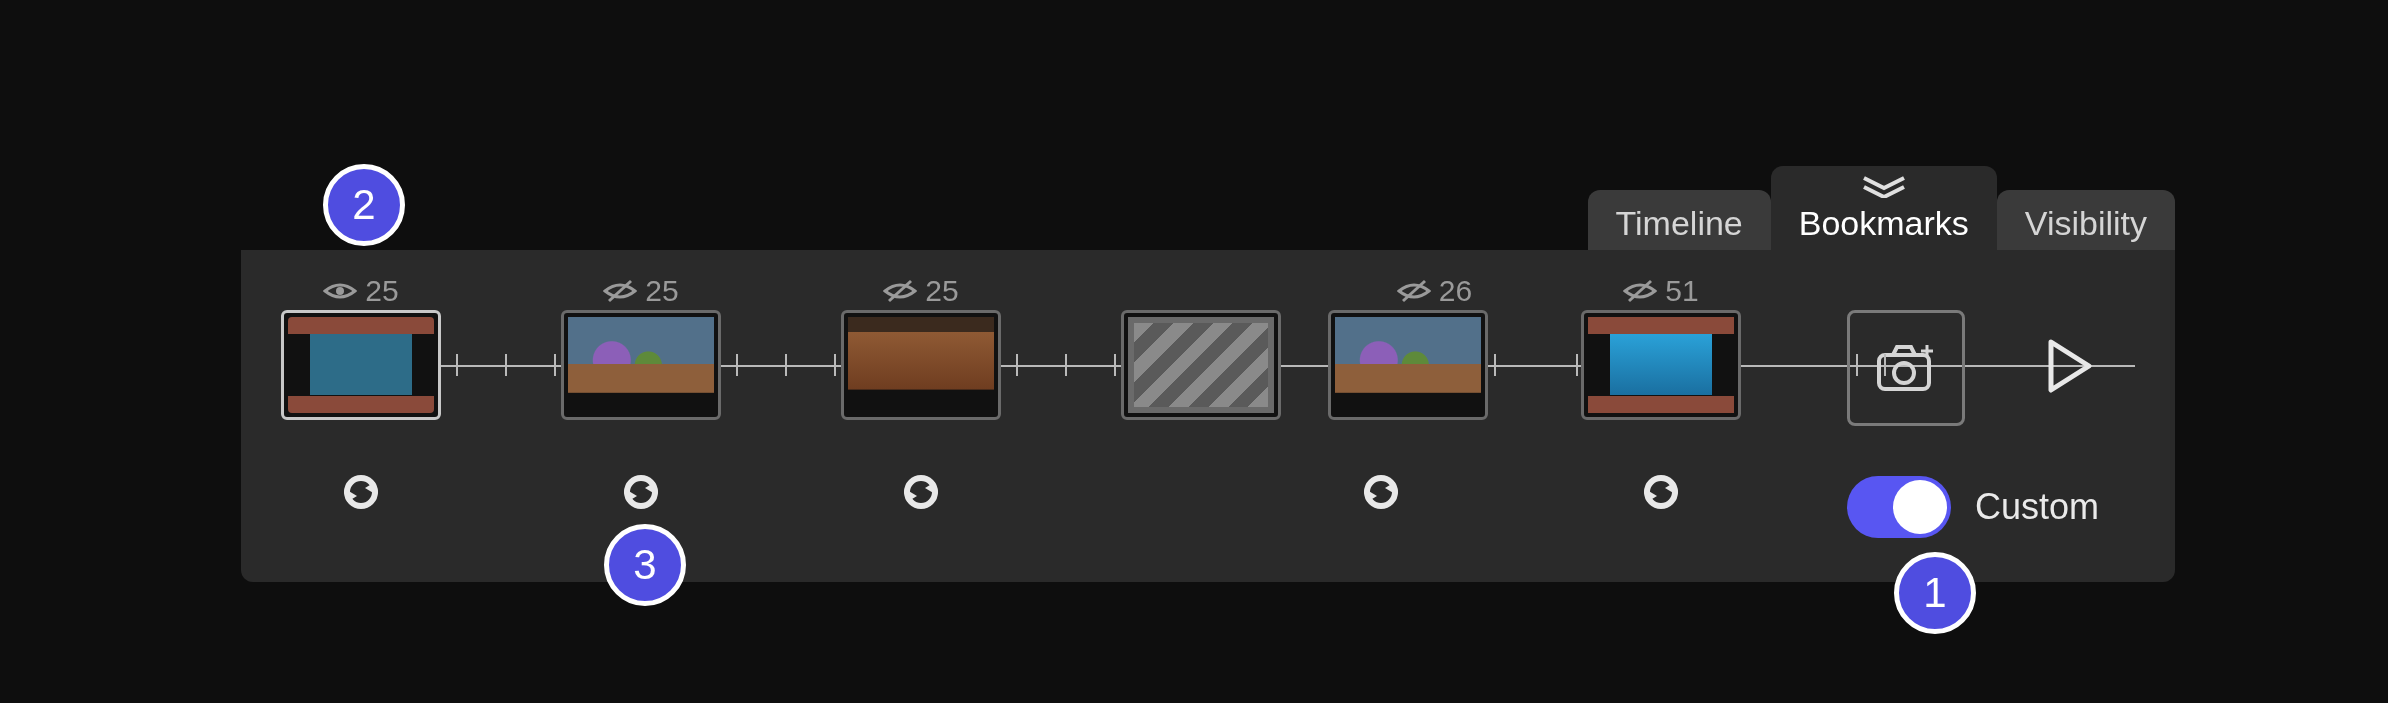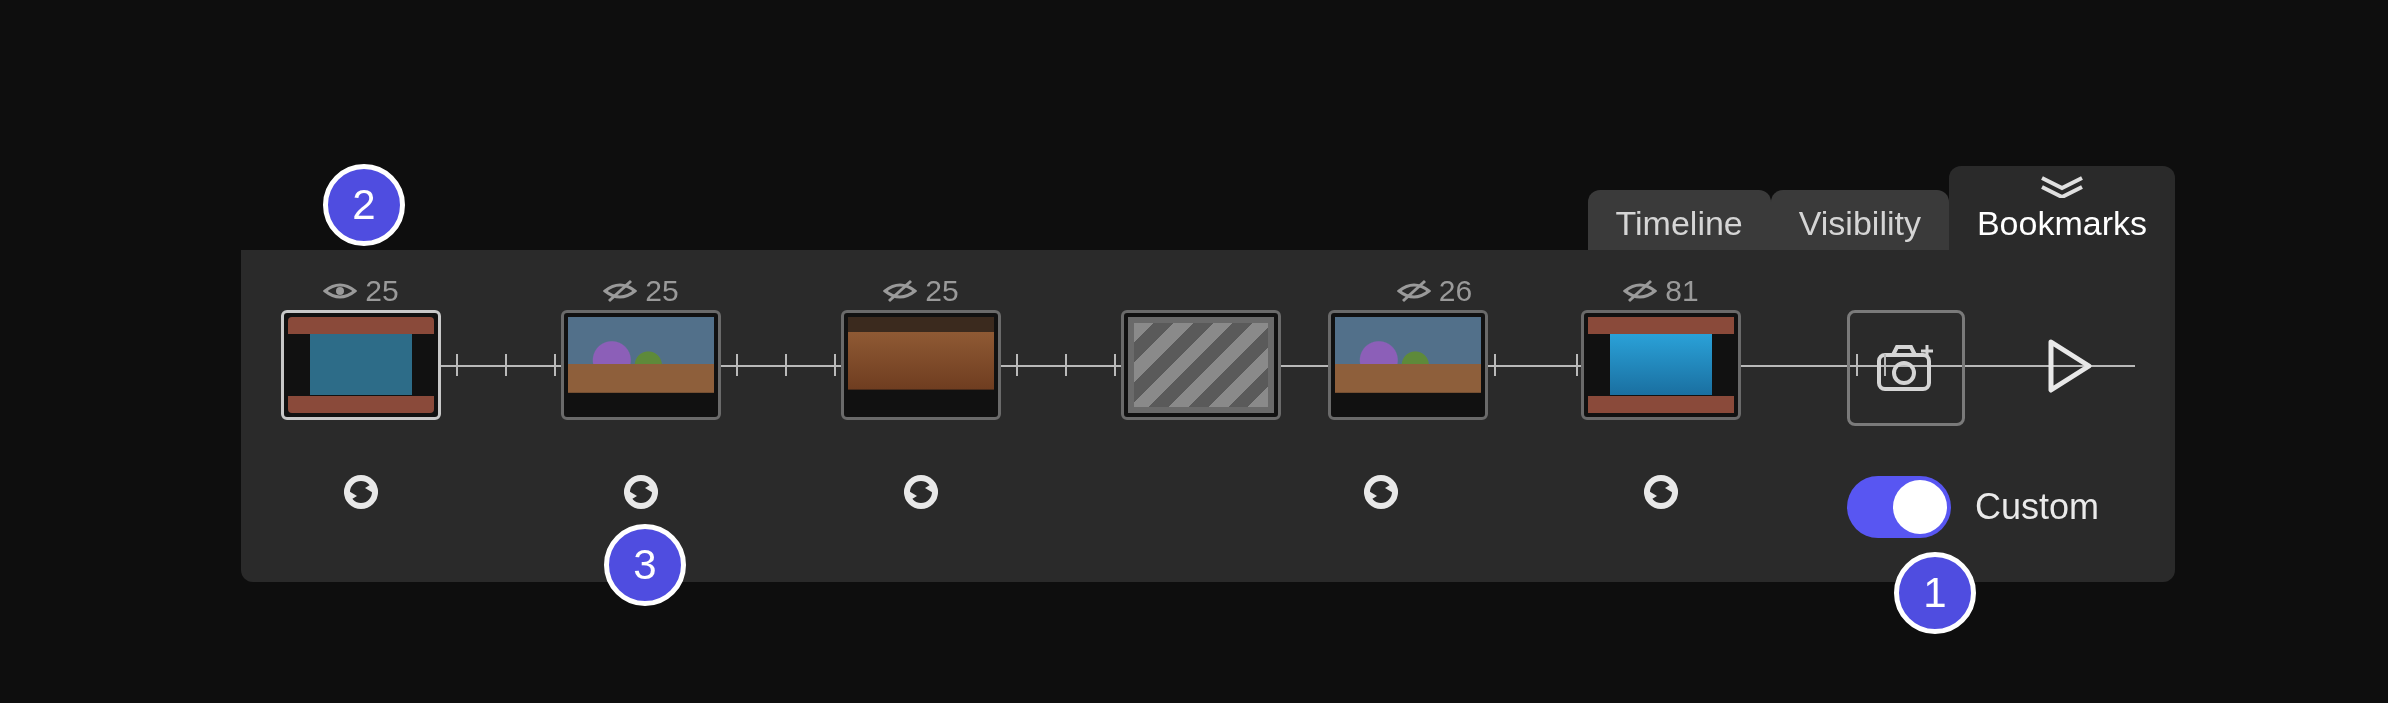--- a/index.html
+++ b/index.html
@@ -221,30 +221,30 @@
     z-index: 20;
   }
 
   svg { display:block; }
 </style>
 </head>
 <body>
 
 <div class="tabs">
   <div class="tab">Timeline</div>
-  <div class="tab">Visibility</div>
   <div class="tab active">
     <span class="chev">
       <svg width="44" height="22" viewBox="0 0 44 22">
           <polyline points="2,2 22,12 42,2" fill="none" stroke="#e0e0e0" stroke-width="4"></polyline>
           <polyline points="2,11 22,21 42,11" fill="none" stroke="#e0e0e0" stroke-width="4"></polyline>
         </svg>
     </span>
     <span>Bookmarks</span>
   </div>
+  <div class="tab">Visibility</div>
 </div>
 
 <div class="panel">
 
   <div class="track-line"></div>
 
   <div class="ticks" style="left:215px; width:100px;">
       <span></span>
       <span></span>
       <span></span>
@@ -340,21 +340,21 @@
   </div>
 
   <div class="keyframe" style="left:1340px; top:60px;">
     <div class="meta">
       <span>
         <svg width="34" height="24" viewBox="0 0 34 24">
             <path d="M2 12 Q17 0 32 12 Q17 24 2 12 Z" fill="none" stroke="#9a9a9a" stroke-width="3"></path>
             <line x1="6" y1="22" x2="28" y2="2" stroke="#9a9a9a" stroke-width="3"></line>
           </svg>
       </span>
-      <span>81</span>
+      <span>51</span>
     </div>
     <div class="thumb">
         <div class="scene-aqua"></div>
       </div>
   </div>
 
   <div class="capture-btn">
     <span>
       <svg width="62" height="50" viewBox="0 0 62 50">
         <rect x="4" y="12" width="50" height="34" rx="6" fill="none" stroke="#d5d5d5" stroke-width="4"></rect>

